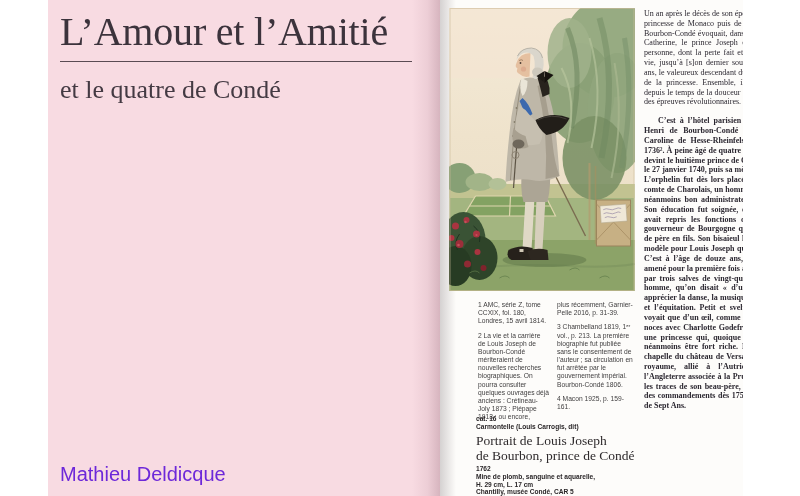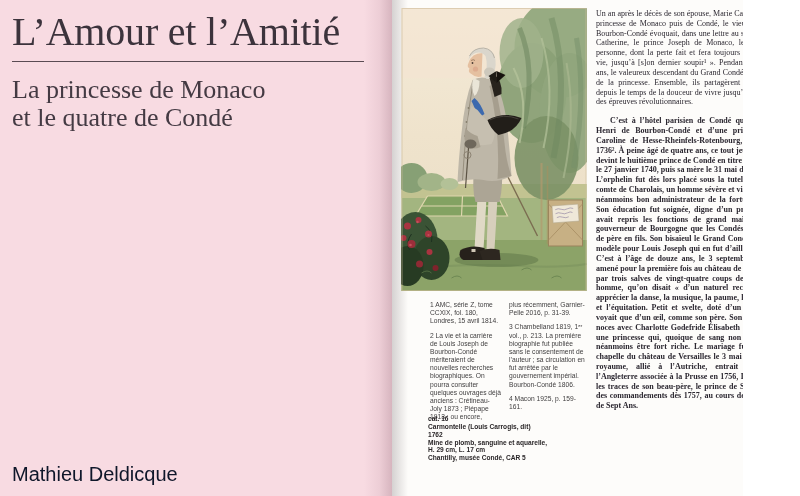--- a/index.html
+++ b/index.html
@@ -1,38 +1,39 @@
 <!DOCTYPE html>
 <html lang="fr"><head>
 <meta charset="utf-8">
 <style>
   * { box-sizing: border-box; }
   html,body { margin:0; padding:0; background:#ffffff; }
   .spread{
     width:743px; height:496px; position:relative; display:flex; overflow:hidden;
     font-family:"Liberation Serif", serif;
+    padding-left:48px;
   }
   
   .page-left{
     flex:0 0 392px; height:100%; background:#f8dbe2; position:relative;
     padding:10px 0 0 12px;
   }
   .page-title{
     margin:0; font-weight:400; font-size:40px; line-height:1.08;
     color:#3c333c; letter-spacing:-0.2px; width:352px;
   }
   .title-rule{
     width:352px; border:none; border-top:1px solid #5a4b53; margin:8px 0 0 0;
   }
   .page-subtitle{
     margin-top:14px; font-size:26px; line-height:1.08; color:#443a43; width:352px;
   }
   .author{
     position:absolute; left:12px; bottom:10px;
-    font-family:"Liberation Sans", sans-serif; font-size:20px; color:#0f172a;
+    font-family:"Liberation Sans", sans-serif; font-size:20px; color:#6d28d9;
   }
   .fold-left{
     position:absolute; top:0; right:0; width:28px; height:100%;
     background:linear-gradient(to right, rgba(140,90,108,0) 0%, rgba(140,90,108,0.10) 55%, rgba(115,66,84,0.25) 100%);
   }
   
   .page-right{ flex:1; position:relative; background:#fdfcfa; }
   .fold-right{
     position:absolute; top:0; left:0; width:16px; height:100%;
     background:linear-gradient(to right, rgba(70,58,64,0.22), rgba(255,255,255,0));
@@ -68,21 +69,20 @@
 </style>
 </head>
 <body>
 
 <div class="spread">
 
   <div class="page-left">
     <h1 class="page-title">L’Amour et l’Amitié</h1>
     <hr class="title-rule">
     <div class="page-subtitle">
-      <div>La princesse de Monaco</div>
       <div>et le quatre de Condé</div>
     </div>
     <div class="author">Mathieu Deldicque</div>
     <div class="fold-left"></div>
   </div>
 
   <div class="page-right">
     <div class="fold-right"></div>
 
     <figure class="artwork">
@@ -203,20 +203,24 @@
       <div class="fn-col">
         <p>plus récemment, Garnier-Pelle 2016, p. 31-39.</p>
         <p>3   Chambelland 1819, 1ᵉʳ vol., p. 213. La première biographie fut publiée sans le consentement de l’auteur ; sa circulation en fut arrêtée par le gouvernement impérial. Bourbon-Condé 1806.</p>
         <p>4   Macon 1925, p. 159-161.</p>
       </div>
     </div>
 
     <div class="caption">
       <div class="cap-small">cat. 16</div>
       <div class="cap-small">Carmontelle (Louis Carrogis, dit)</div>
+      <div class="cap-title">
+        <div>Portrait de Louis Joseph</div>
+        <div>de Bourbon, prince de Condé</div>
+      </div>
       <div class="cap-details">
         <div>1762</div>
         <div>Mine de plomb, sanguine et aquarelle,</div>
         <div>H. 29 cm, L. 17 cm</div>
         <div>Chantilly, musée Condé, CAR 5</div>
       </div>
     </div>
 
     <div class="body-text">
       <p>Un an après le décès de son épouse, Marie Catherine de Brignole, princesse de Monaco puis de Condé, le vieux Louis Joseph de Bourbon-Condé évoquait, dans une lettre au second fils de Marie Catherine, le prince Joseph de Monaco, le souvenir de « la personne, dont la perte fait et fera toujours le tourment de [s]a vie, jusqu’à [s]on dernier soupir¹ ». Pendant près de cinquante ans, le valeureux descendant du Grand Condé avait partagé la vie de la princesse. Ensemble, ils partagèrent bien des passions, depuis le temps de la douceur de vivre jusqu’aux heures sombres des épreuves révolutionnaires.</p>

